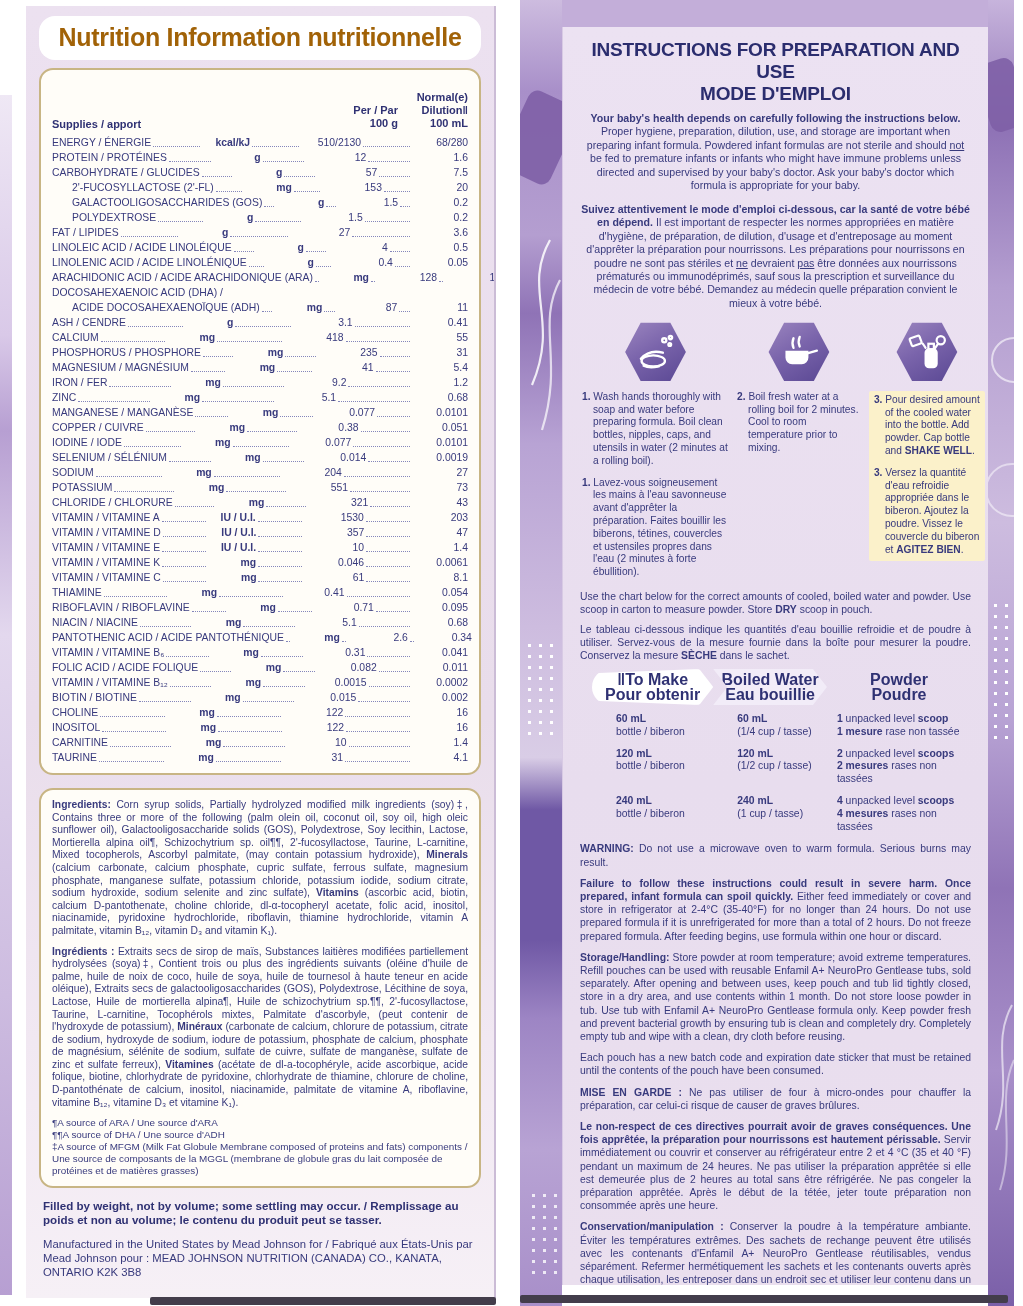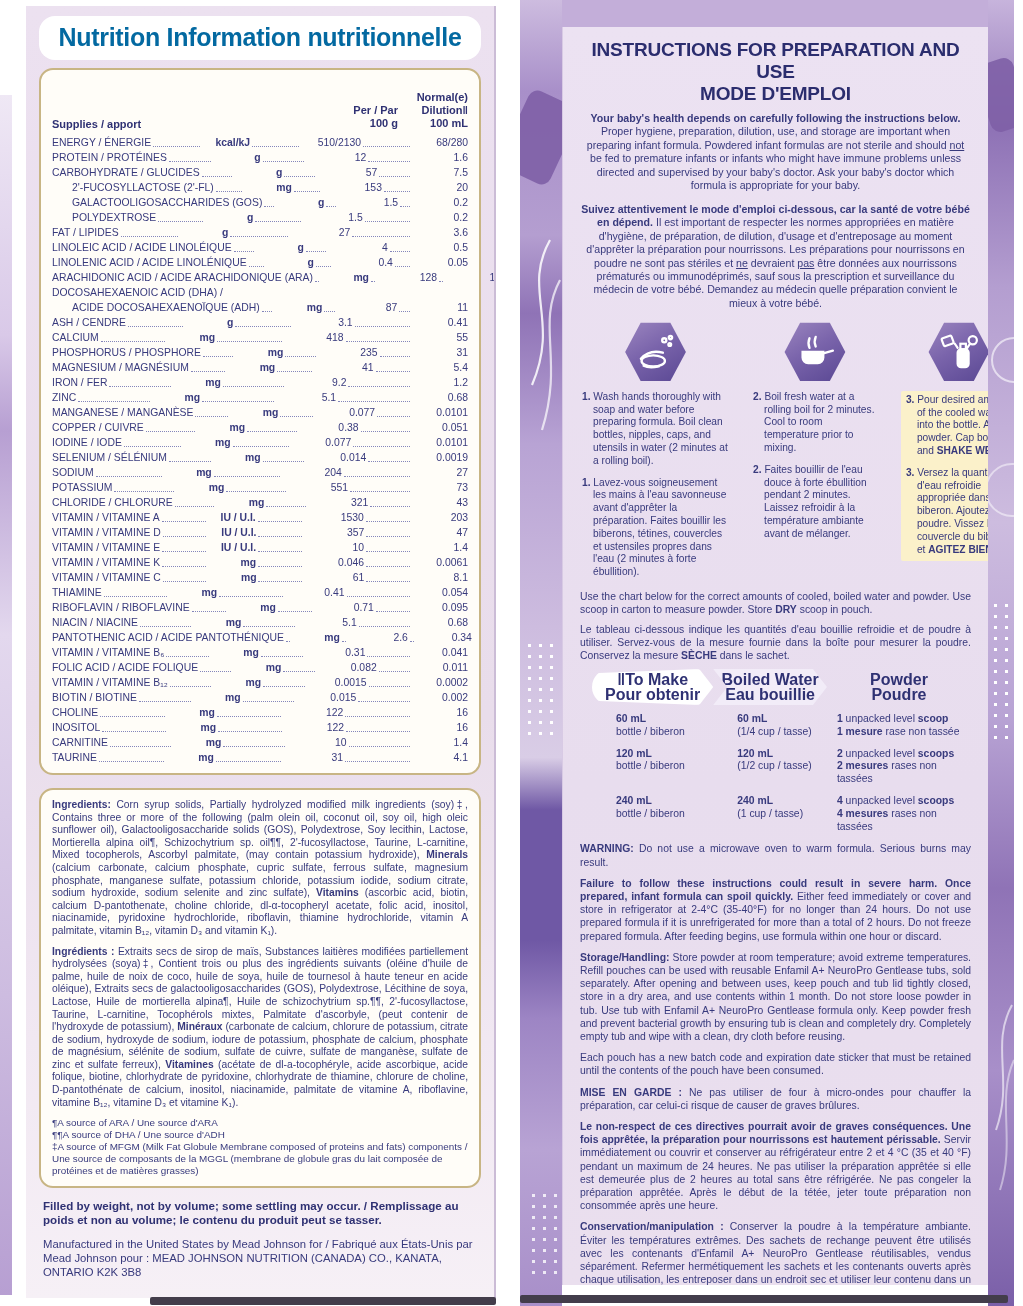--- a/index.html
+++ b/index.html
@@ -21,21 +21,21 @@
   .dots{background-image:radial-gradient(circle,#ffffff 1.5px,rgba(255,255,255,0) 2px);background-size:11px 11px;}
   .dotblock{position:absolute;}
   .squiggle{position:absolute;}
   .bottom-edge{position:absolute;height:8px;background:#433d4b;border-radius:2px;}
 
   
   .panel-left{position:absolute;left:26px;top:6px;width:470px;height:1292px;
     background:linear-gradient(180deg,#ece1f0 0%,#e9ddeb 55%,#f1e8f2 80%,#f6f0f6 100%);
     border-right:2px solid #cbbcd6;box-sizing:border-box;padding:10px 13px 0 13px;overflow:hidden;}
   .titlebox{background:#ffffff;border-radius:16px;padding:7px 6px 8px;text-align:center;
-    color:#0369a1;font-weight:700;font-size:25px;letter-spacing:-.3px;}
+    color:#a16207;font-weight:700;font-size:25px;letter-spacing:-.3px;}
   .nutbox{margin-top:8px;background:#fffdf8;border:2px solid #c8b584;border-radius:14px;
     padding:6px 11px 8px;box-sizing:border-box;}
   .tblhead{position:relative;height:56px;font-weight:700;font-size:11px;color:#2f3173;}
   .supplies{position:absolute;left:0;bottom:2px;margin-top:8px;}
   .colh{position:absolute;text-align:right;line-height:13px;}
   .colh.per{right:70px;bottom:2px;}
   .colh.normal{right:0;bottom:2px;margin-left:16px;}
   .ntable{margin-top:3px;font-size:10.4px;line-height:15px;color:#383a7d;}
   .nrow{display:flex;align-items:flex-end;height:15px;white-space:nowrap;}
   .nrow.ind{padding-left:20px;}
@@ -52,21 +52,21 @@
   .footnotes div{margin:0;}
   .filled{margin:11px 4px 0;font-weight:700;font-size:11.6px;line-height:14px;color:#2f3173;}
   .manu{margin:10px 4px 0;font-size:11.3px;line-height:14px;color:#383a7d;}
 
   
   .panel-right{position:absolute;left:562px;top:27px;width:426px;height:1258px;
     background:linear-gradient(180deg,#ece2f2 0%,#e8ddee 60%,#eadfee 100%);
     box-sizing:border-box;padding:12px 17px 0 17px;overflow:hidden;border-left:1px solid #d8cae4;}
   .rtitle{text-align:center;color:#2b2d6e;font-weight:700;font-size:19px;line-height:22px;letter-spacing:-.2px;}
   .rintro{margin-top:7px;font-size:10.6px;line-height:13.4px;text-align:center;color:#383a7d;}
-  .steps{display:grid;grid-template-columns:38% 32% 30%;column-gap:24px;margin-top:10px;padding:0 2px;}
+  .steps{display:grid;grid-template-columns:38% 32% 30%;column-gap:8px;margin-top:10px;padding:0 2px;}
   .stepcol{display:flex;flex-direction:column;align-items:center;}
   .hex{width:62px;height:62px;clip-path:polygon(26% 3%,74% 3%,99% 50%,74% 97%,26% 97%,1% 50%);
     background:linear-gradient(150deg,#9c86c0 0%,#7a64ab 45%,#584692 100%);
     display:flex;align-items:center;justify-content:center;}
   .steptxt{margin-top:8px;font-size:10.2px;line-height:12.8px;color:#383a7d;align-self:stretch;}
   .steptxt p{margin:0 0 9px;padding-left:11px;text-indent:-11px;}
   .hl{background:#fbf1ca;padding:3px 5px;border-radius:2px;}
   .chartintro{margin-top:2px;font-size:10.4px;line-height:13px;text-align:justify;color:#383a7d;}
   .chartintro p{margin:0 0 7px;}
   .preptable{margin-top:4px;padding-left:12px;}
@@ -559,21 +559,20 @@
             <g stroke="#ffffff" stroke-width="3.4" fill="none" stroke-linecap="round">
               <path d="M14 32 h30 v8 a8 8 0 0 1 -8 8 h-14 a8 8 0 0 1 -8 -8 z" fill="#ffffff"></path>
               <line x1="44" y1="34" x2="58" y2="30"></line>
               <path d="M24 12 q -3 7 0 14"></path>
               <path d="M33 10 q -3 7 0 14"></path>
             </g>
           </svg>
         </div>
         <div class="steptxt">
           <p><span class="b">2. </span><span>Boil fresh water at a rolling boil for 2 minutes. Cool to room temperature prior to mixing.</span></p>
-          <p><span class="b">2. </span><span>Faites bouillir de l'eau douce à forte ébullition pendant 2 minutes. Laissez refroidir à la température ambiante avant de mélanger.</span></p>
         </div>
       </div>
       <div class="stepcol">
         <div class="hex">
           <svg width="44" height="44" viewBox="0 0 64 64">
             <g stroke="#ffffff" stroke-width="3.2" fill="none" stroke-linecap="round">
               <rect x="30" y="28" width="16" height="26" rx="5" fill="#ffffff"></rect>
               <rect x="34" y="20" width="8" height="8"></rect>
               <rect x="8" y="10" width="15" height="12" rx="2" transform="rotate(-20 15 16)"></rect>
               <circle cx="52" cy="15" r="6"></circle>

